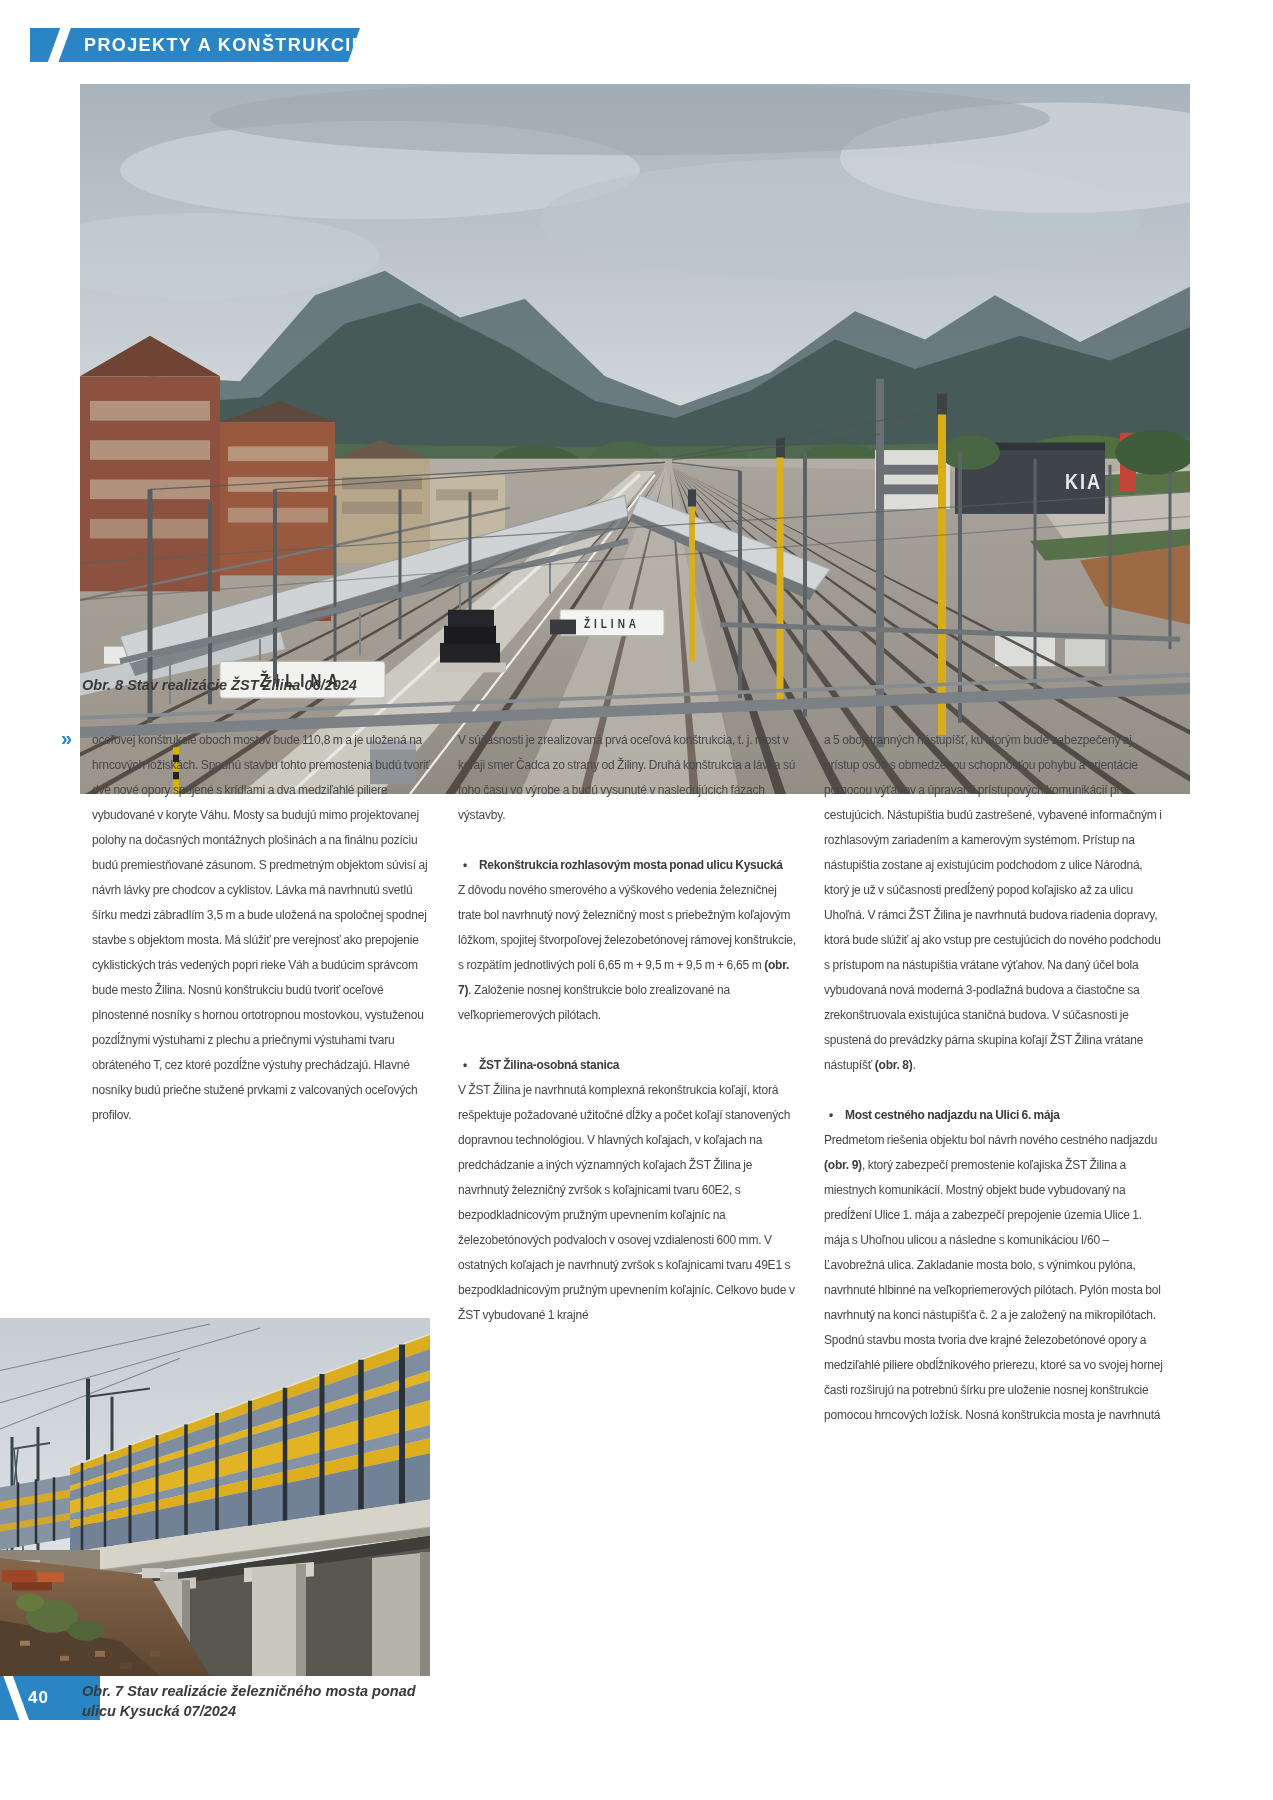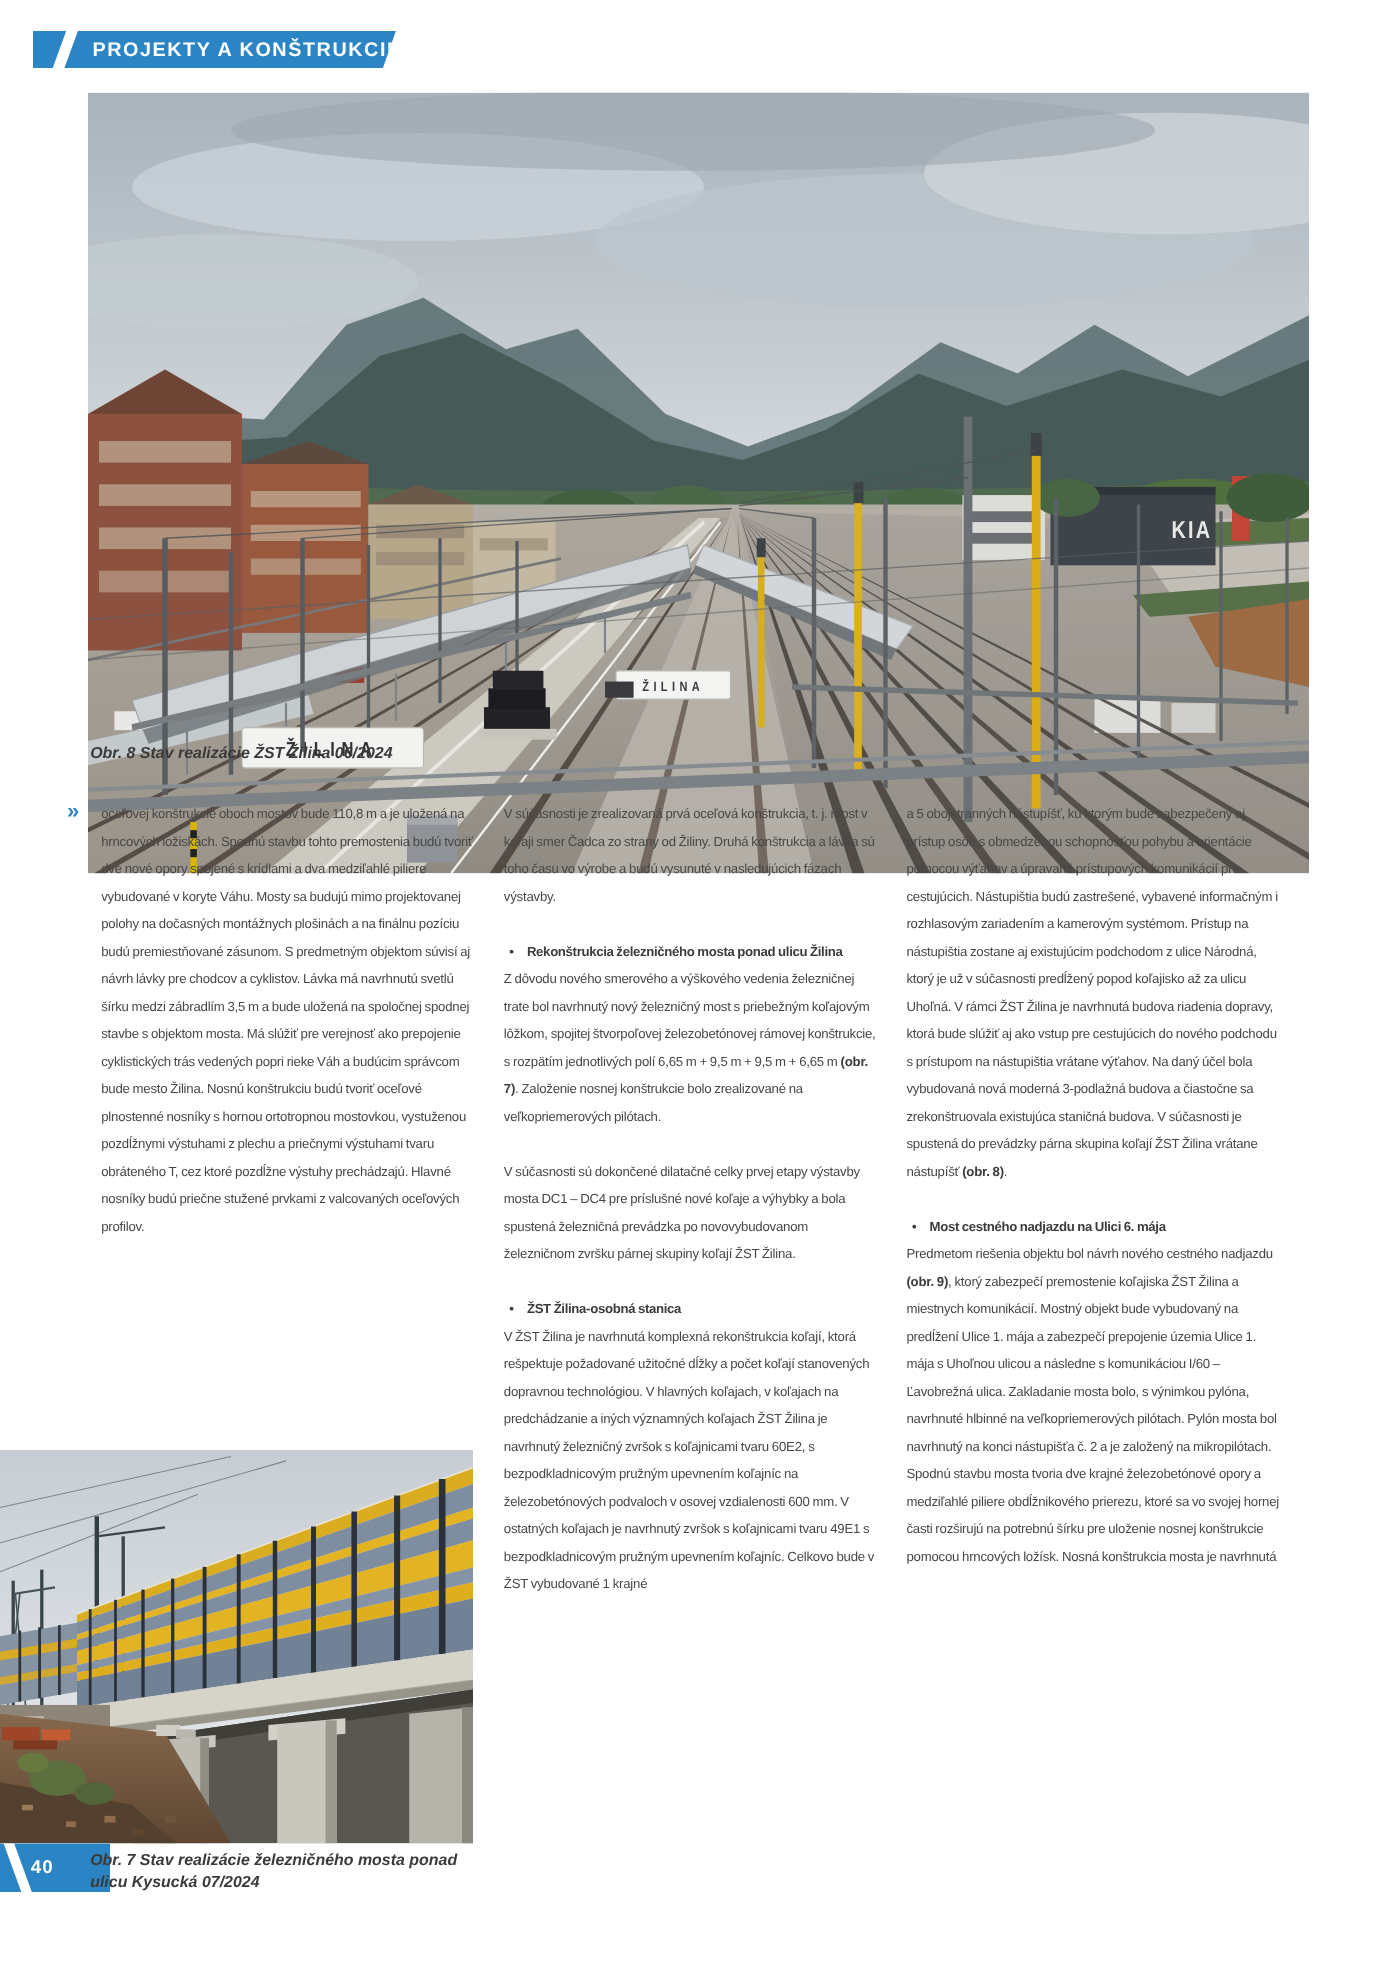--- a/index.html
+++ b/index.html
@@ -219,24 +219,23 @@
 
   <div class="chevron">»</div>
 
   <div class="col col1">
       <p class="body-p"><span>oceľovej konštrukcie oboch mostov bude 110,8 m a je uložená na hrncových ložiskách. Spodnú stavbu tohto premostenia budú tvoriť dve nové opory spojené s krídlami a dva medziľahlé piliere vybudované v koryte Váhu. Mosty sa budujú mimo projektovanej polohy na dočasných montážnych plošinách a na finálnu pozíciu budú premiestňované zásunom. S predmetným objektom súvisí aj návrh lávky pre chodcov a cyklistov. Lávka má navrhnutú svetlú šírku medzi zábradlím 3,5 m a bude uložená na spoločnej spodnej stavbe s objektom mosta. Má slúžiť pre verejnosť ako prepojenie cyklistických trás vedených popri rieke Váh a budúcim správcom bude mesto Žilina. Nosnú konštrukciu budú tvoriť oceľové plnostenné nosníky s hornou ortotropnou mostovkou, vystuženou pozdĺžnymi výstuhami z plechu a priečnymi výstuhami tvaru obráteného T, cez ktoré pozdĺžne výstuhy prechádzajú. Hlavné nosníky budú priečne stužené prvkami z valcovaných oceľových profilov.</span></p>
     </div>
   <div class="col col2">
       <p class="body-p"><span>V súčasnosti je zrealizovaná prvá oceľová konštrukcia, t. j. most v koľaji smer Čadca zo strany od Žiliny. Druhá konštrukcia a lávka sú toho času vo výrobe a budú vysunuté v nasledujúcich fázach výstavby.</span></p>
       <div class="bullet-heading">
         <span class="bullet">•</span>
-        <span>Rekonštrukcia železničného mosta ponad ulicu Žilina</span>
+        <span>Rekonštrukcia rozhlasovým mosta ponad ulicu Kysucká</span>
       </div>
       <p class="body-p"><span>Z dôvodu nového smerového a výškového vedenia železničnej trate bol navrhnutý nový železničný most s priebežným koľajovým lôžkom, spojitej štvorpoľovej železobetónovej rámovej konštrukcie, s rozpätím jednotlivých polí 6,65 m + 9,5 m + 9,5 m + 6,65 m </span><span class="b">(obr. 7)</span><span>. Založenie nosnej konštrukcie bolo zrealizované na veľkopriemerových pilótach.</span></p>
-      <p class="body-p"><span>V súčasnosti sú dokončené dilatačné celky prvej etapy výstavby mosta DC1 – DC4 pre príslušné nové koľaje a výhybky a bola spustená železničná prevádzka po novovybudovanom železničnom zvršku párnej skupiny koľají ŽST Žilina.</span></p>
       <div class="bullet-heading">
         <span class="bullet">•</span>
         <span>ŽST Žilina-osobná stanica</span>
       </div>
       <p class="body-p"><span>V ŽST Žilina je navrhnutá komplexná rekonštrukcia koľají, ktorá rešpektuje požadované užitočné dĺžky a počet koľají stanovených dopravnou technológiou. V hlavných koľajach, v koľajach na predchádzanie a iných významných koľajach ŽST Žilina je navrhnutý železničný zvršok s koľajnicami tvaru 60E2, s bezpodkladnicovým pružným upevnením koľajníc na železobetónových podvaloch v osovej vzdialenosti 600 mm. V ostatných koľajach je navrhnutý zvršok s koľajnicami tvaru 49E1 s bezpodkladnicovým pružným upevnením koľajníc. Celkovo bude v ŽST vybudované 1 krajné</span></p>
     </div>
   <div class="col col3">
       <p class="body-p"><span>a 5 obojstranných nástupíšť, ku ktorým bude zabezpečený aj prístup osôb s obmedzenou schopnosťou pohybu a orientácie pomocou výťahov a úpravami prístupových komunikácií pre cestujúcich. Nástupištia budú zastrešené, vybavené informačným i rozhlasovým zariadením a kamerovým systémom. Prístup na nástupištia zostane aj existujúcim podchodom z ulice Národná, ktorý je už v súčasnosti predĺžený popod koľajisko až za ulicu Uhoľná. V rámci ŽST Žilina je navrhnutá budova riadenia dopravy, ktorá bude slúžiť aj ako vstup pre cestujúcich do nového podchodu s prístupom na nástupištia vrátane výťahov. Na daný účel bola vybudovaná nová moderná 3-podlažná budova a čiastočne sa zrekonštruovala existujúca staničná budova. V súčasnosti je spustená do prevádzky párna skupina koľají ŽST Žilina vrátane nástupíšť </span><span class="b">(obr. 8)</span><span>.</span></p>
       <div class="bullet-heading">
         <span class="bullet">•</span>

